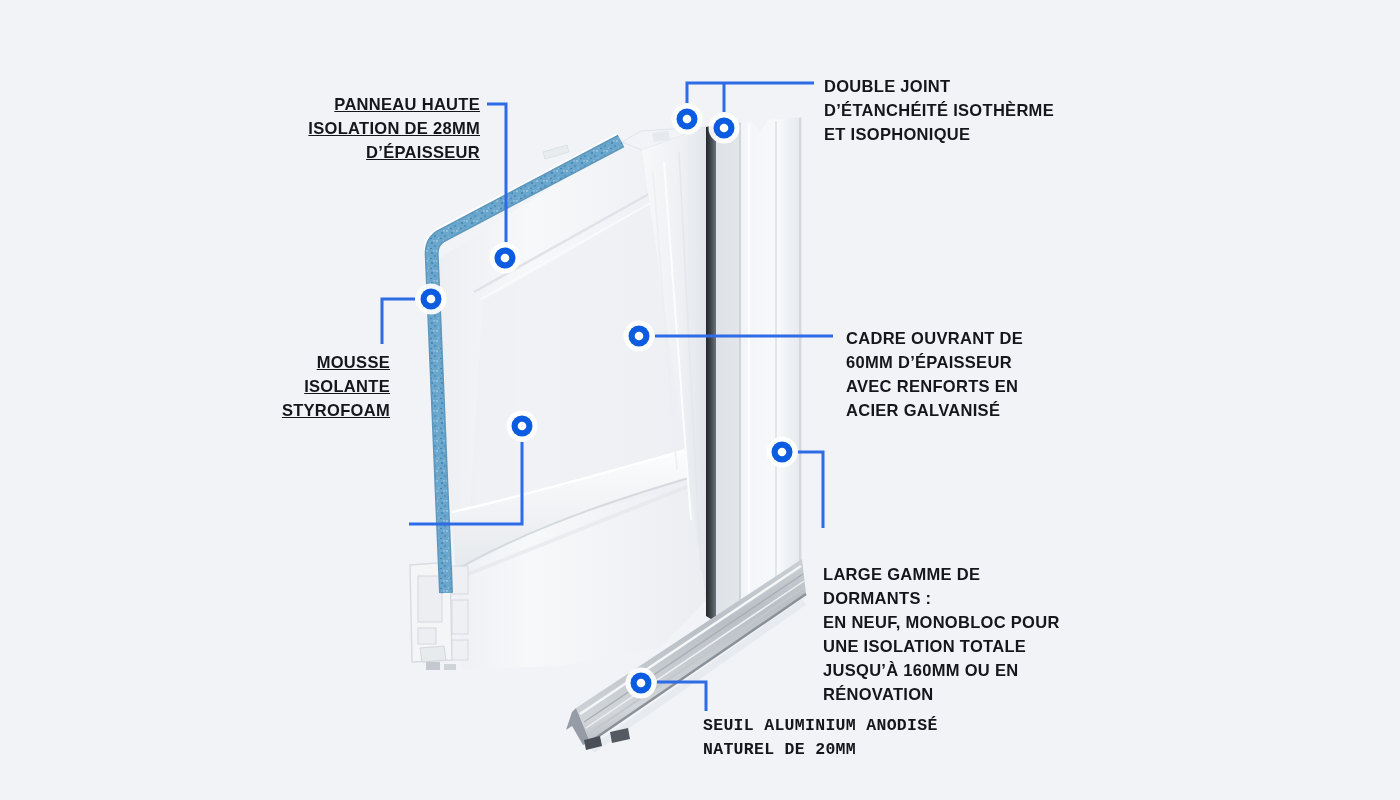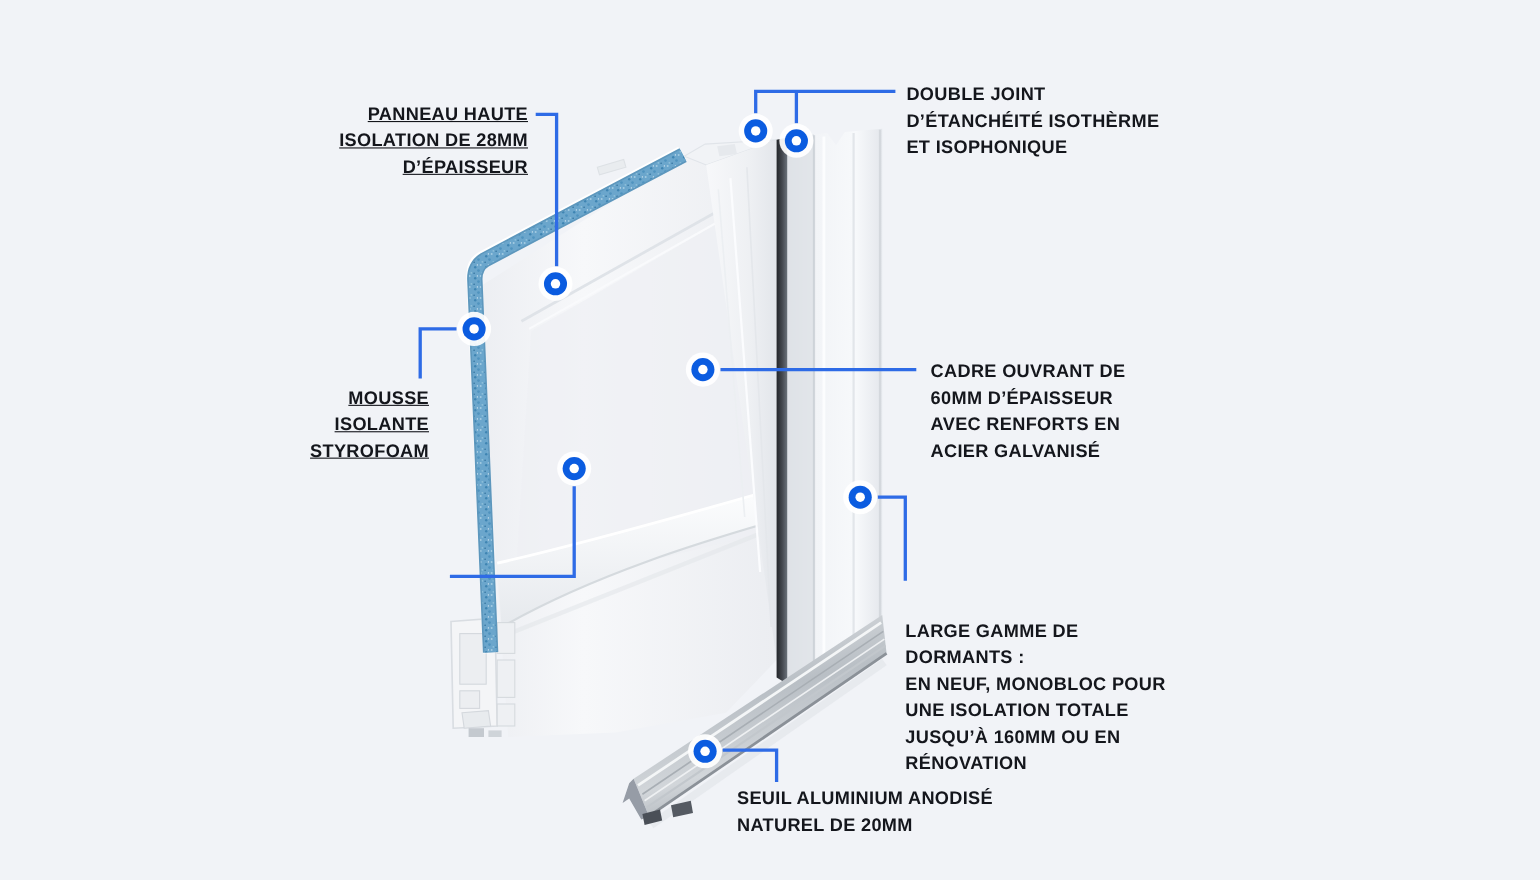--- a/index.html
+++ b/index.html
@@ -211,16 +211,16 @@
 ACIER GALVANISÉ</div>
 
 
   <div class="callout-label align-left" style="left:823px;top:562px;">LARGE GAMME DE
 DORMANTS :
 EN NEUF, MONOBLOC POUR
 UNE ISOLATION TOTALE
 JUSQU’À 160MM OU EN
 RÉNOVATION</div>
 
-  <div class="callout-label align-left" style="left:670px;top:714px;">SEUIL ALUMINIUM ANODISÉ
+  <div class="callout-label align-left" style="left:703px;top:714px;font-family:Liberation Mono, monospace;">SEUIL ALUMINIUM ANODISÉ
 NATUREL DE 20MM</div>
 
 </div>
 
 </body></html>

